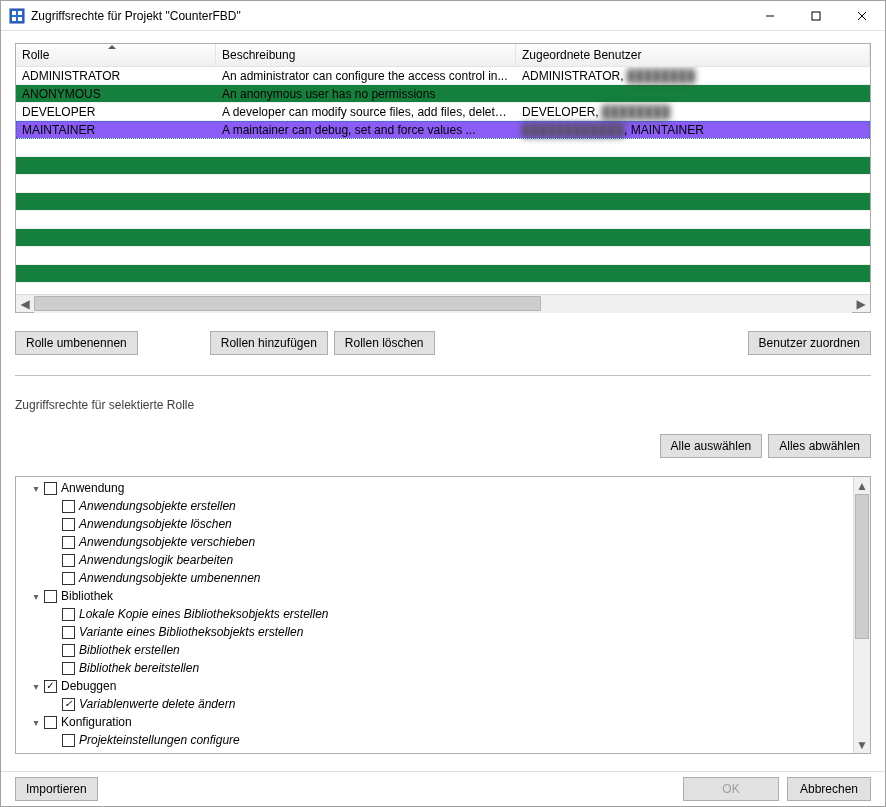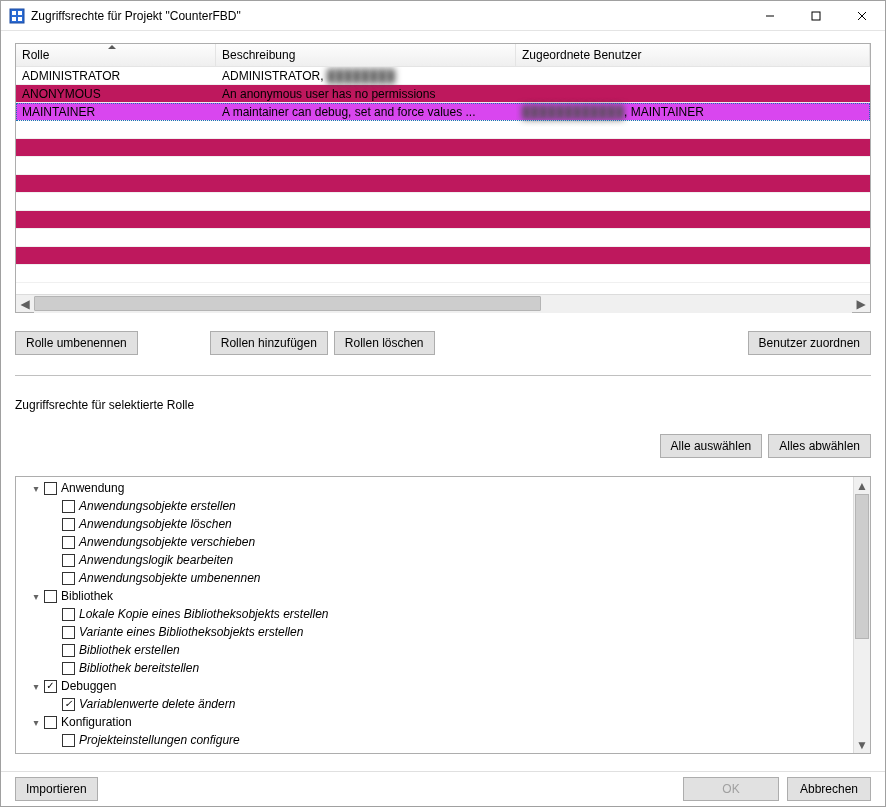--- a/index.html
+++ b/index.html
@@ -11,38 +11,38 @@
 .titlebar .winctrl { width: 46px; height: 29px; display: flex; align-items: center; justify-content: center; color: #000; }
 .content { flex: 1; padding: 12px 14px; display: flex; flex-direction: column; gap: 18px; overflow: hidden; }
 
 .table-outer { border: 1px solid #adadad; background: #fff; height: 270px; display: flex; flex-direction: column; }
 .table-head { display: flex; background: linear-gradient(#fdfdfd, #efefef); border-bottom: 1px solid #e4e4e4; }
 .table-head .th { padding: 4px 6px; border-right: 1px solid #e4e4e4; color: #000; position: relative; }
 .table-head .th.sorted::after { content: ""; position: absolute; right: 50%; top: 1px; border-left: 4px solid transparent; border-right: 4px solid transparent; border-bottom: 4px solid #5a5a5a; }
 .table-body { flex: 1; overflow: hidden; }
 .tr { display: flex; border-bottom: 1px solid #f0f0f0; height: 18px; align-items: center; }
 .tr .td { padding: 12px 6px; white-space: nowrap; overflow: hidden; text-overflow: ellipsis; }
-.tr.alt { background: #be185d; }
-.tr.sel { background: #d946ef; outline: 1px dotted #1a6fb7; outline-offset: -1px; }
+.tr.alt { background: #15803d; }
+.tr.sel { background: #8b5cf6; outline: 1px dotted #1a6fb7; outline-offset: -1px; }
 .col-role { width: 200px; }
 .col-desc { width: 300px; }
 .col-users { flex: 1; }
 .hscroll { height: 18px; background: #f0f0f0; border-top: 1px solid #dcdcdc; display: flex; align-items: center; }
 .hscroll .arrow { width: 18px; height: 18px; display: flex; align-items: center; justify-content: center; color: #606060; }
 .hscroll .track { flex: 1; background: #f0f0f0; position: relative; height: 18px; }
 .hscroll .thumb { position: absolute; left: 0; top: 1px; height: 15px; width: 62%; background: #cdcdcd; border: 1px solid #b4b4b4; border-radius: 1px; }
 
 .btnrow { display: flex; gap: 6px; align-items: center; }
 .btn { background: #e1e1e1; border: 1px solid #adadad; padding: 4px 10px; color: #000; cursor: default; }
 .btn.disabled { color: #a0a0a0; }
 .spacer { flex: 1; }
 
 .hr { height: 1px; background: #c0c0c0; margin: 2px 0; }
 
-.section-title { color: #000000; margin: 2px 0 4px 0; }
+.section-title { color: #404040; margin: 2px 0 4px 0; }
 
 .selection-btns { display: flex; gap: 6px; justify-content: flex-end; }
 
 .tree-outer { border: 1px solid #adadad; background: #fff; height: 278px; overflow: hidden; display: flex; }
 .tree { flex: 1; overflow-y: auto; padding: 2px 4px; }
 .tree-item { display: flex; align-items: center; height: 18px; white-space: nowrap; }
 .toggle { width: 12px; display: inline-flex; justify-content: center; align-items: center; color: #646464; font-size: 10px; cursor: default; }
 .cb { width: 13px; height: 13px; border: 1px solid #333; margin: 0 4px 0 2px; display: inline-flex; align-items: center; justify-content: center; font-size: 10px; line-height: 1; background: #fff; }
 .cb.checked::before { content: "✓"; color: #000; }
 .lbl { color: #000; }
@@ -93,26 +93,32 @@
 
     <div class="table-outer">
       <div class="table-head">
         <div class="th col-role sorted">Rolle</div>
         <div class="th col-desc">Beschreibung</div>
         <div class="th col-users">Zugeordnete Benutzer</div>
       </div>
       <div class="table-body" id="table-body">
           <div class="tr">
             <div class="td col-role">ADMINISTRATOR</div>
+            <div class="td col-desc">An administrator can configure the access control in...</div>
             <div class="td col-users">ADMINISTRATOR, <span class="blur">████████</span></div>
           </div>
           <div class="tr alt">
             <div class="td col-role">ANONYMOUS</div>
             <div class="td col-desc">An anonymous user has no permissions</div>
             <div class="td col-users"></div>
+          </div>
+          <div class="tr">
+            <div class="td col-role">DEVELOPER</div>
+            <div class="td col-desc">A developer can modify source files, add files, delete...</div>
+            <div class="td col-users">DEVELOPER, <span class="blur">████████</span></div>
           </div>
           <div class="tr alt sel">
             <div class="td col-role">MAINTAINER</div>
             <div class="td col-desc">A maintainer can debug, set and force values ...</div>
             <div class="td col-users"><span class="blur">████████████</span>, MAINTAINER</div>
           </div>
           <div class="tr">
             <div class="td col-role"></div>
             <div class="td col-desc"></div>
             <div class="td col-users"></div>

